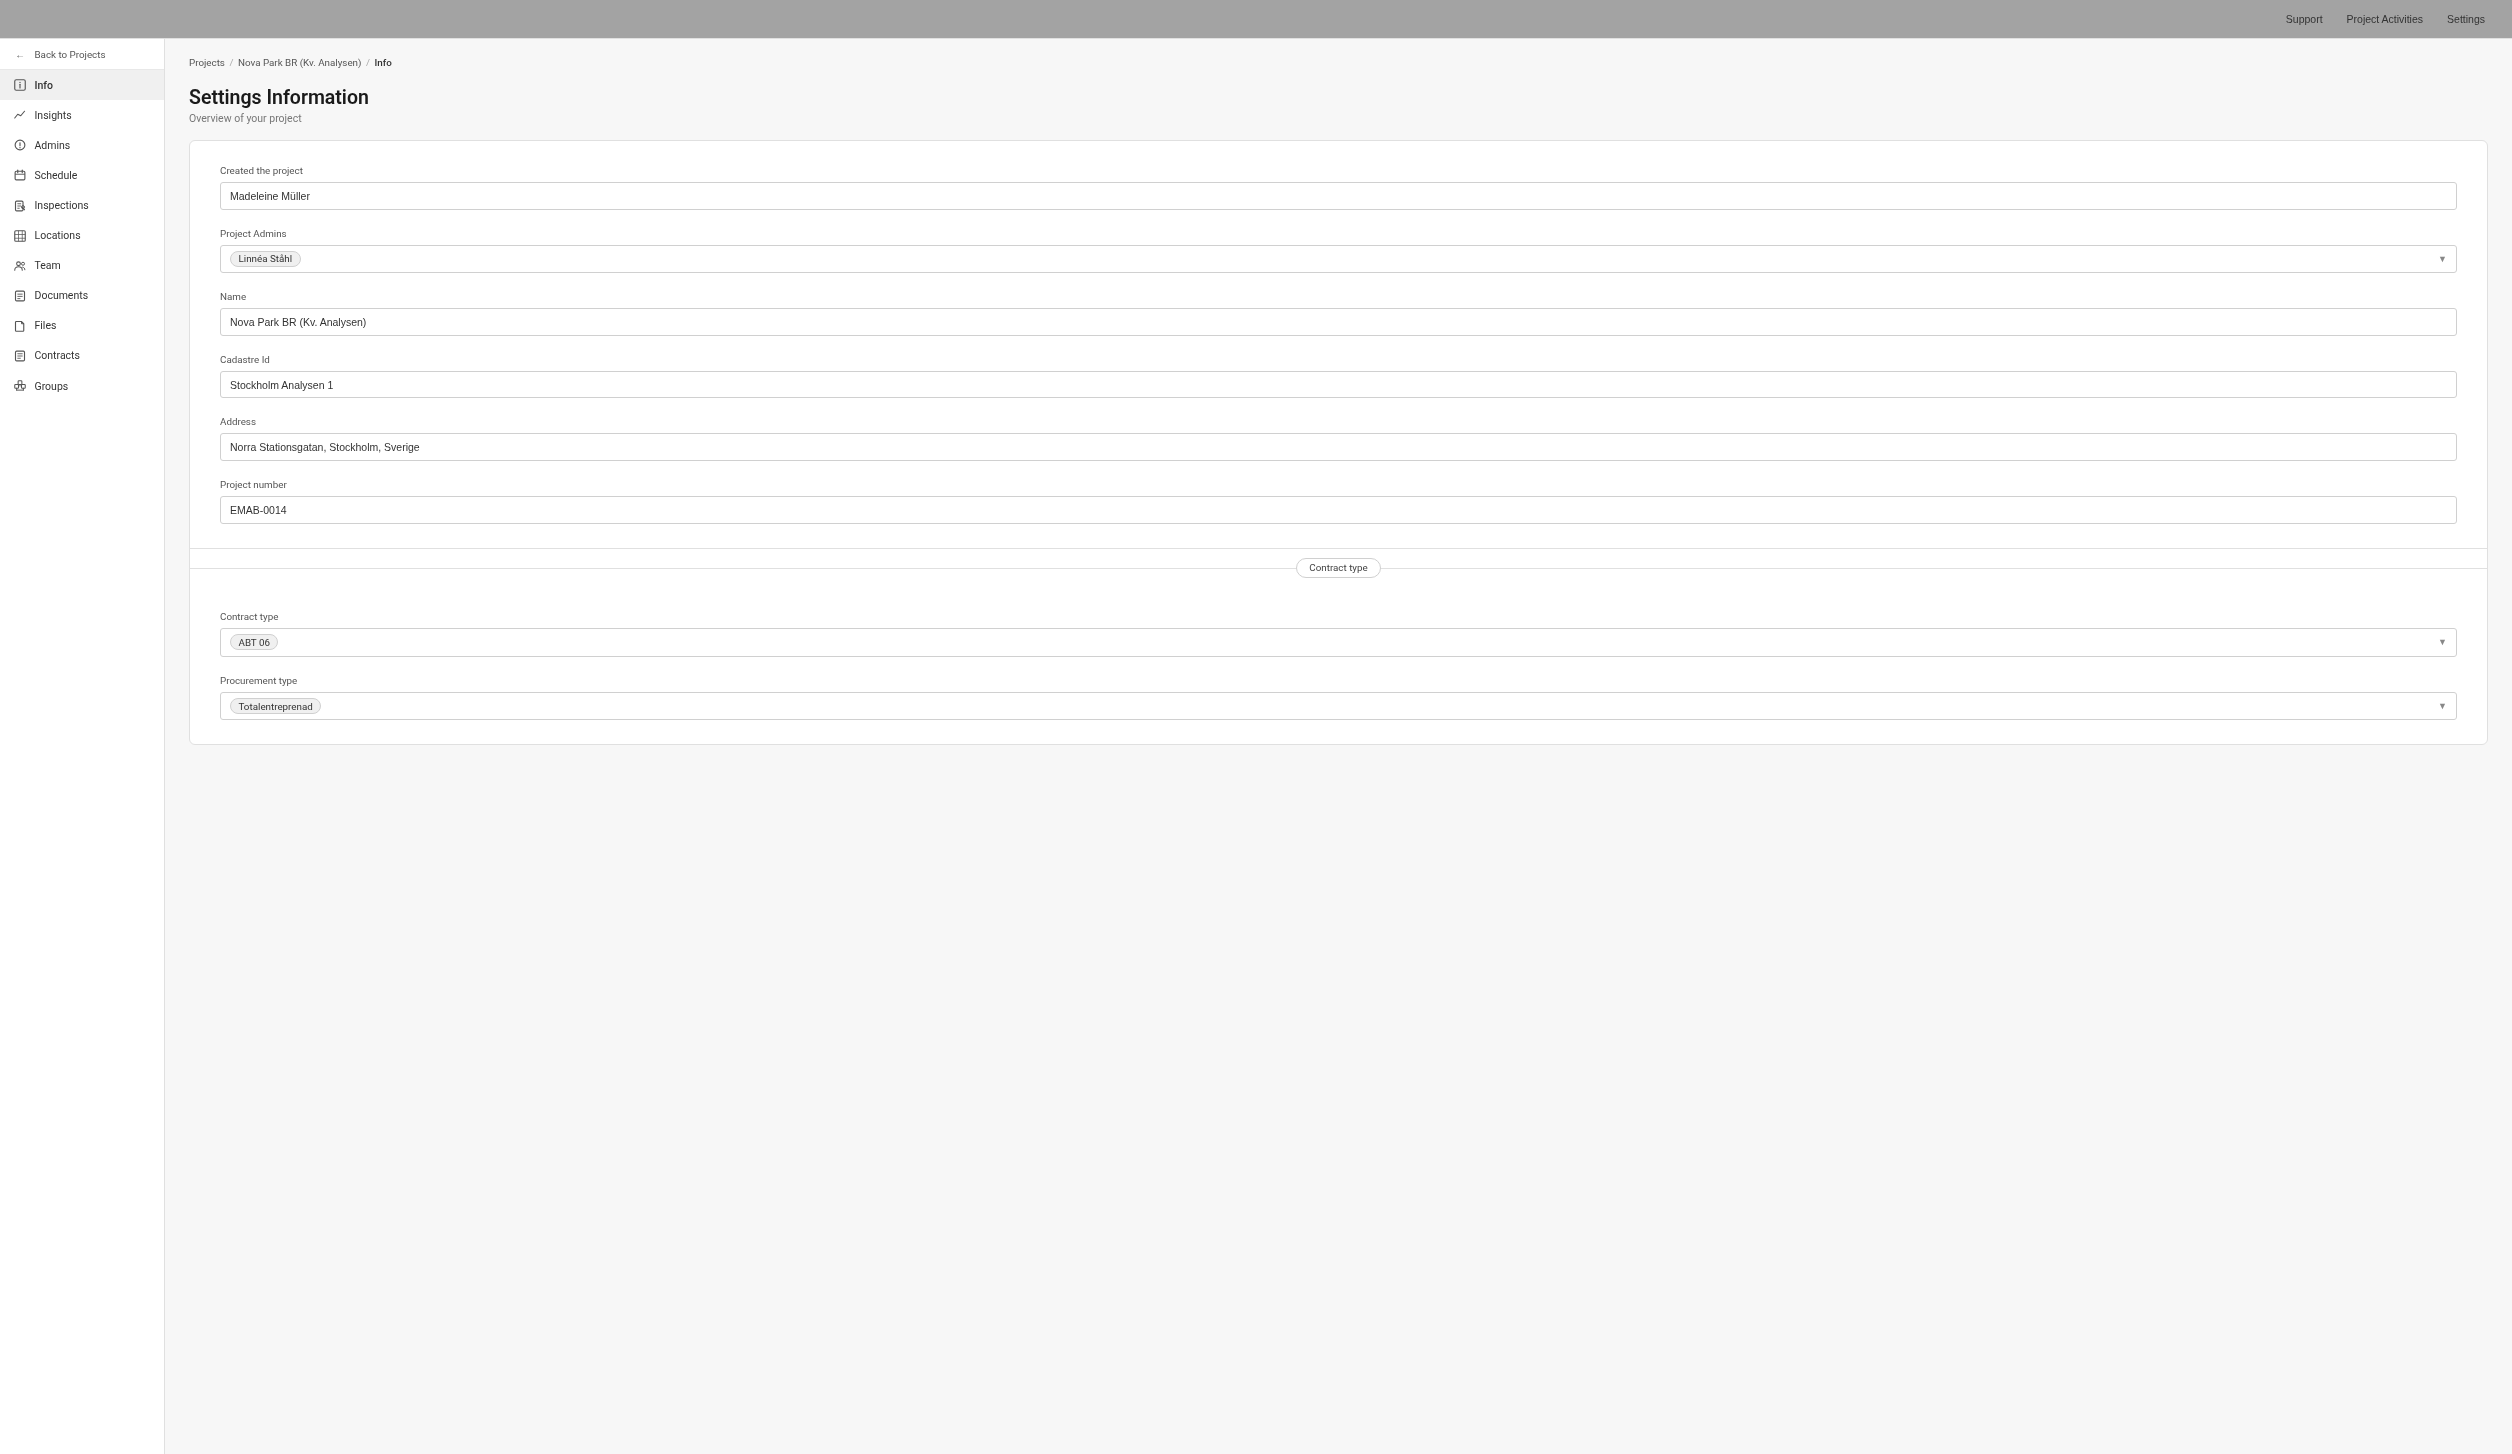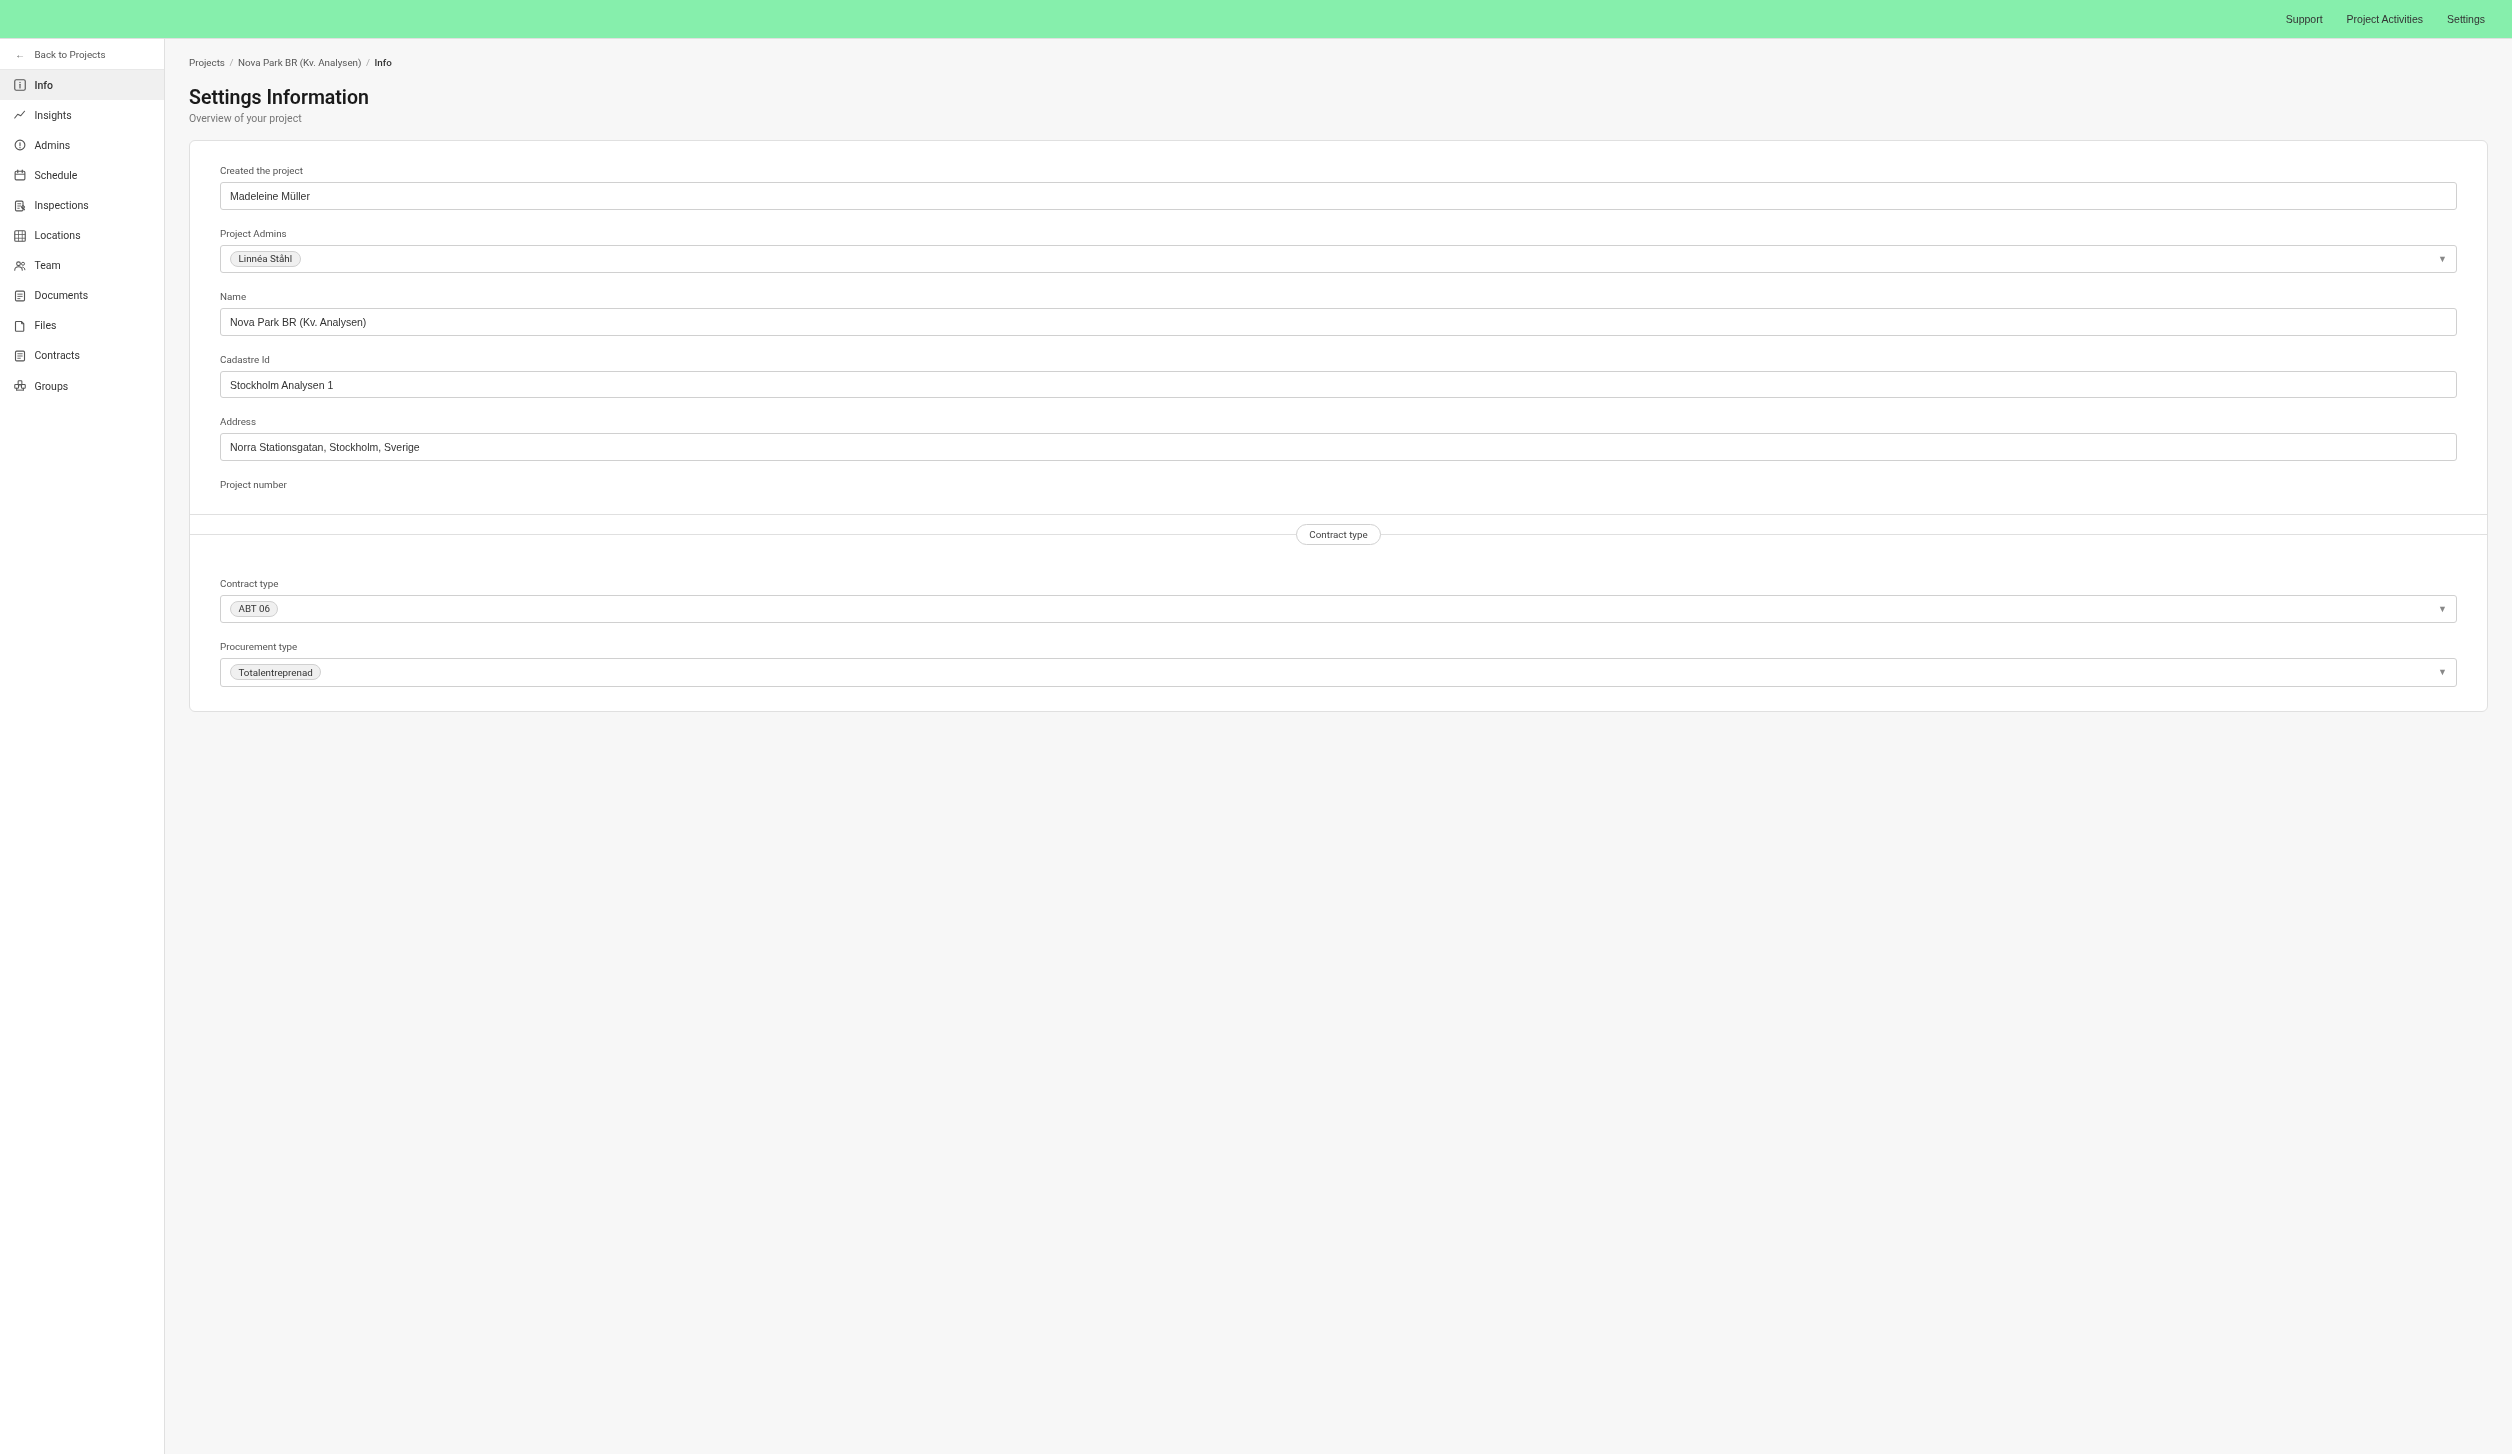--- a/index.html
+++ b/index.html
@@ -1,21 +1,21 @@
 <!DOCTYPE html>
 <html style="font-size:12px"><head>
   <meta charset="utf-8">
   <style>
     * { box-sizing: border-box; margin: 0; padding: 0; }
     body { font-family: -apple-system, BlinkMacSystemFont, 'Segoe UI', Roboto, sans-serif; background: #f5f5f5; display: flex; flex-direction: column; height: 100vh; overflow: hidden; }
 
     
     .topbar {
       display: flex; align-items: center; justify-content: flex-end;
-      background: #86efac; border-bottom: 0.8px solid #e0e0e0;
+      background: #a3a3a3; border-bottom: 0.8px solid #e0e0e0;
       padding: 0 18px; height: 39px; flex-shrink: 0;
     }
     .topbar-actions { display: flex; gap: 6px; }
     .topbar-btn {
       background: none; border: none; cursor: pointer;
       font-size: 10.5px; color: #333; padding: 4.5px 9px;
       border-radius: 3px; font-weight: 500;
     }
 
     
@@ -274,20 +274,21 @@
             <input class="form-control" type="text" value="Stockholm Analysen 1" style="">
           </div>
 
           <div class="form-group">
             <label class="form-label">Address</label>
             <input class="form-control" type="text" value="Norra Stationsgatan, Stockholm, Sverige" style="">
           </div>
 
           <div class="form-group">
             <label class="form-label">Project number</label>
+            <input class="form-control" type="text" value="EMAB-0014" style="">
           </div>
 
         </div>
       </div>
 
       <div class="section-divider-wrapper">
         <span class="divider-label-pill">Contract type</span>
       </div>
 
       <div class="card-body">

